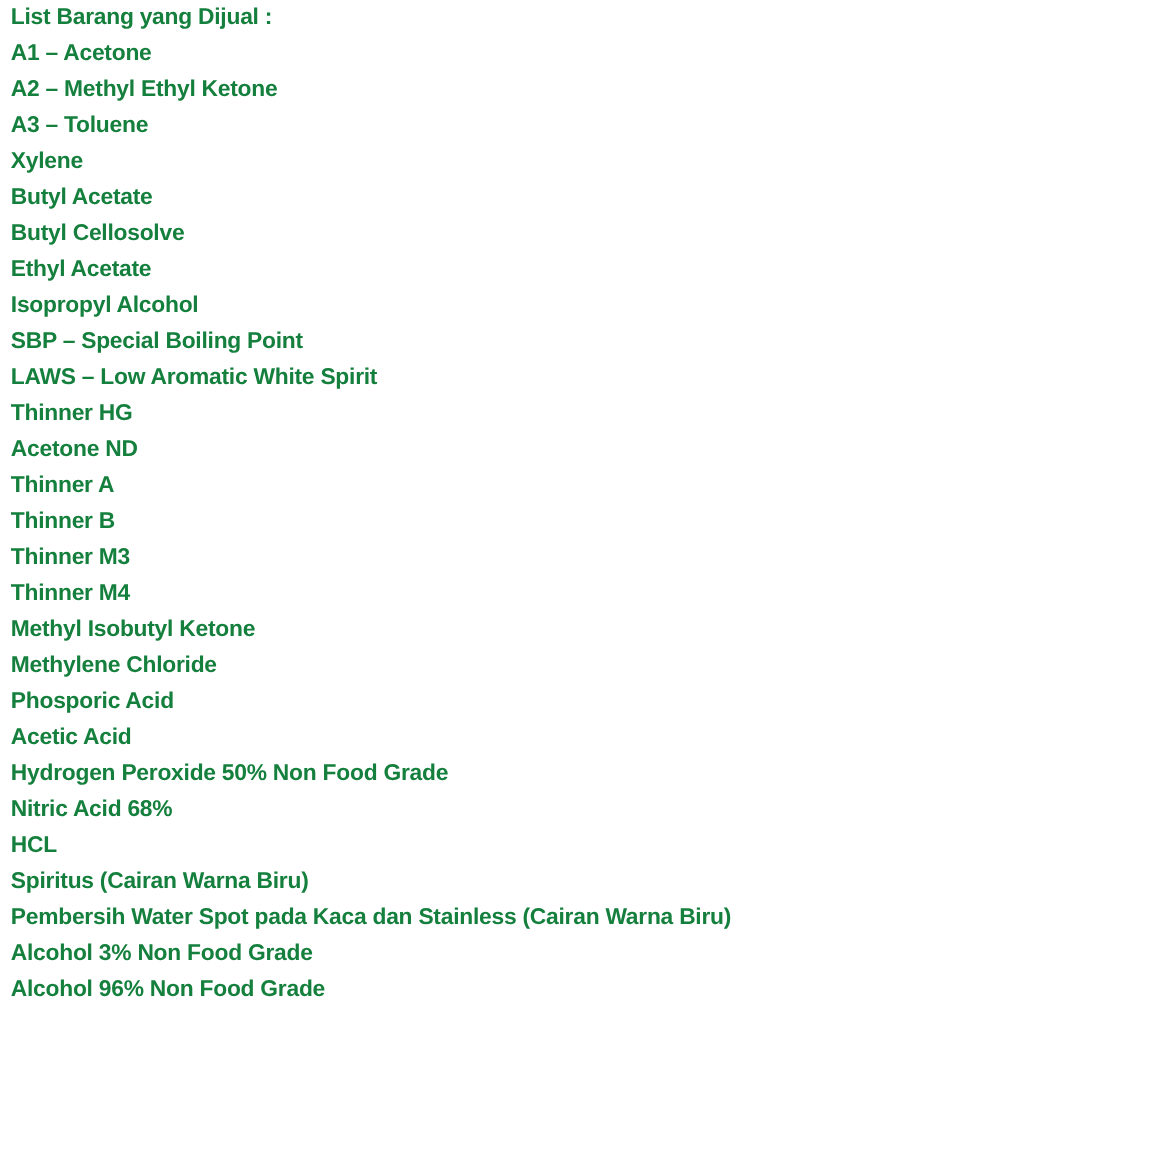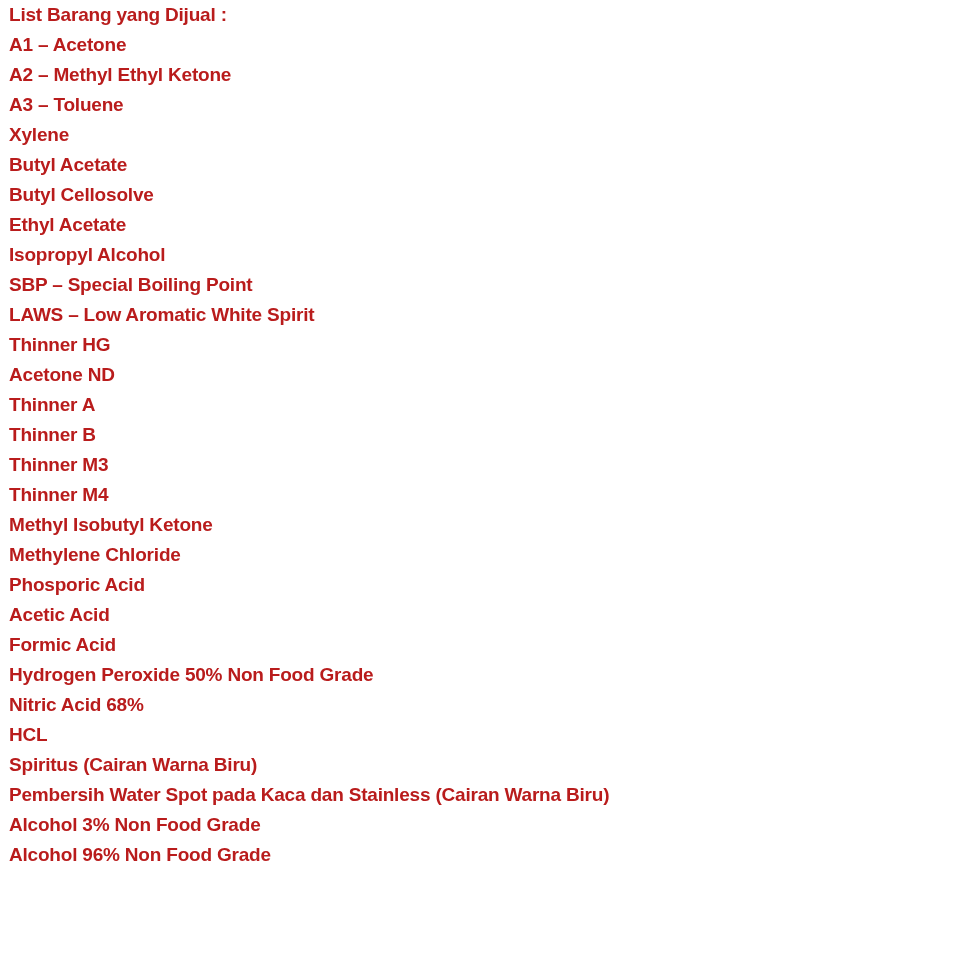--- a/index.html
+++ b/index.html
@@ -11,21 +11,21 @@
     overflow: hidden;
   }
   .page {
     box-sizing: border-box;
     width: 968px;
     height: 968px;
     padding: 0 0 0 9px;
     font-family: "Liberation Sans", "DejaVu Sans", sans-serif;
     font-weight: 700;
     font-size: 19px;
-    color: #b91c1c;
+    color: #15803d;
     letter-spacing: -0.2px;
   }
   .line {
     height: 30px;
     line-height: 30px;
     white-space: nowrap;
   }
 </style>
 </head>
 <body>
@@ -45,21 +45,20 @@
   <div class="line">Thinner HG</div>
   <div class="line">Acetone ND</div>
   <div class="line">Thinner A</div>
   <div class="line">Thinner B</div>
   <div class="line">Thinner M3</div>
   <div class="line">Thinner M4</div>
   <div class="line">Methyl Isobutyl Ketone</div>
   <div class="line">Methylene Chloride</div>
   <div class="line">Phosporic Acid</div>
   <div class="line">Acetic Acid</div>
-  <div class="line">Formic Acid</div>
   <div class="line">Hydrogen Peroxide 50% Non Food Grade</div>
   <div class="line">Nitric Acid 68%</div>
   <div class="line">HCL</div>
   <div class="line">Spiritus (Cairan Warna Biru)</div>
   <div class="line">Pembersih Water Spot pada Kaca dan Stainless (Cairan Warna Biru)</div>
   <div class="line">Alcohol 3% Non Food Grade</div>
   <div class="line">Alcohol 96% Non Food Grade</div>
 </div>
 
 </body></html>

